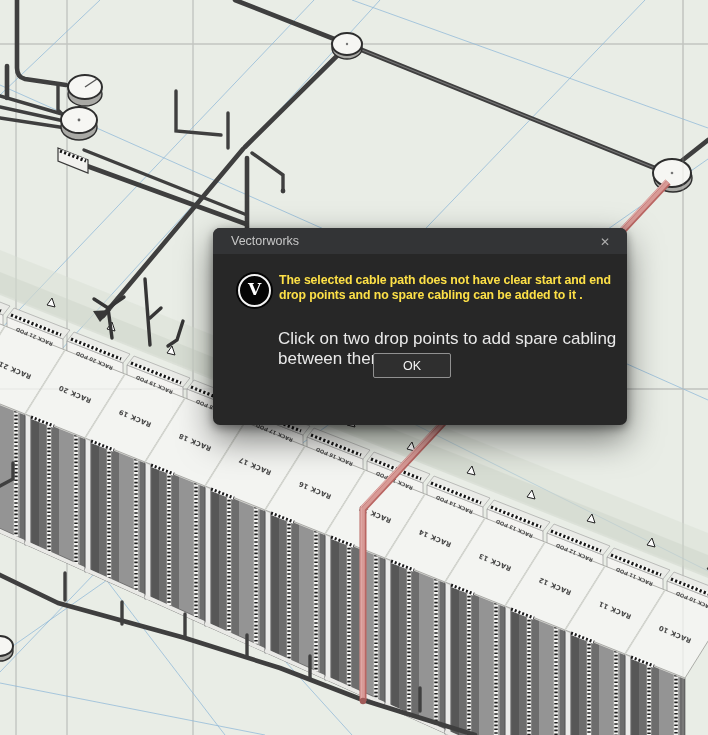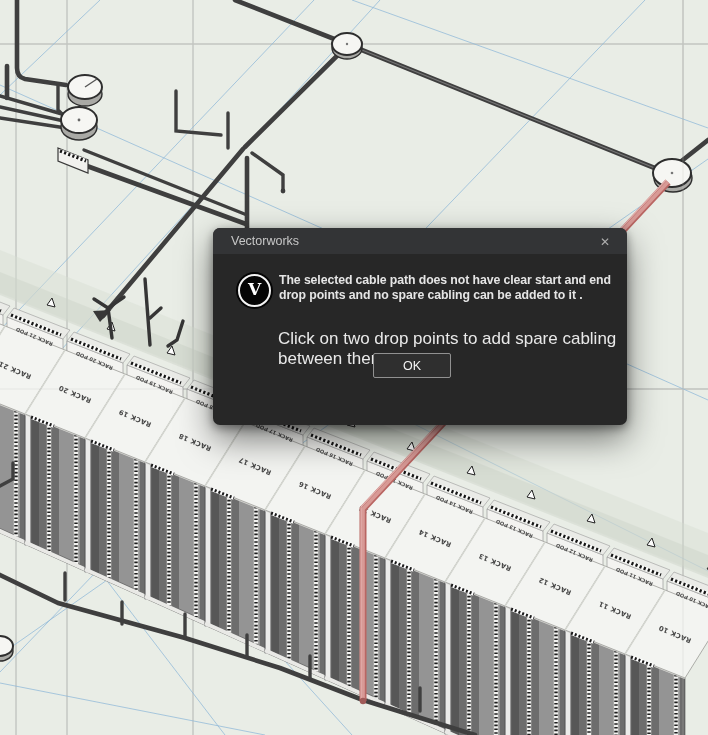--- a/index.html
+++ b/index.html
@@ -27,21 +27,21 @@
   .dlg-close{position:absolute;right:13px;top:5px;width:18px;height:18px;
              color:#adadad;font-size:12px;display:flex;align-items:center;
              justify-content:center;cursor:default;}
   .dlg-logo{position:absolute;left:23px;top:44px;width:37px;height:37px;border-radius:50%;
             background:#050505;display:flex;align-items:center;justify-content:center;}
   .dlg-logo-ring{width:29px;height:29px;border-radius:50%;border:2.4px solid #f4f4f4;
             display:flex;align-items:center;justify-content:center;}
   .dlg-logo-v{font-family:"DejaVu Serif","Liberation Serif",serif;font-weight:bold;
             color:#fff;font-size:17px;line-height:1;transform:translateY(-1px);}
   .dlg-msg1{position:absolute;left:66px;top:45px;width:362px;font-size:12.3px;
-            font-weight:bold;line-height:15px;color:#e5e5e5;letter-spacing:-.1px;}
+            font-weight:bold;line-height:15px;color:#fde047;letter-spacing:-.1px;}
   .dlg-msg2{position:absolute;left:65px;top:101px;width:362px;font-size:17px;color:#e9e9e9;}
   .dlg-ok{position:absolute;left:160px;top:125px;width:76px;height:23px;
           background:#2f2f2f;border:1px solid #919191;border-radius:2px;color:#f4f4f4;
           font-size:12.5px;display:flex;align-items:center;justify-content:center;
           font-family:"Liberation Sans",sans-serif;text-align:center;}
   text.rack-face{font-family:"DejaVu Sans",sans-serif;font-size:6.8px;font-weight:bold;
           fill:#474747;letter-spacing:.3px;}
   text.rack-pod{font-family:"DejaVu Sans",sans-serif;font-size:5.1px;font-weight:bold;
           fill:#4a4a4a;letter-spacing:.1px;}
 </style>

